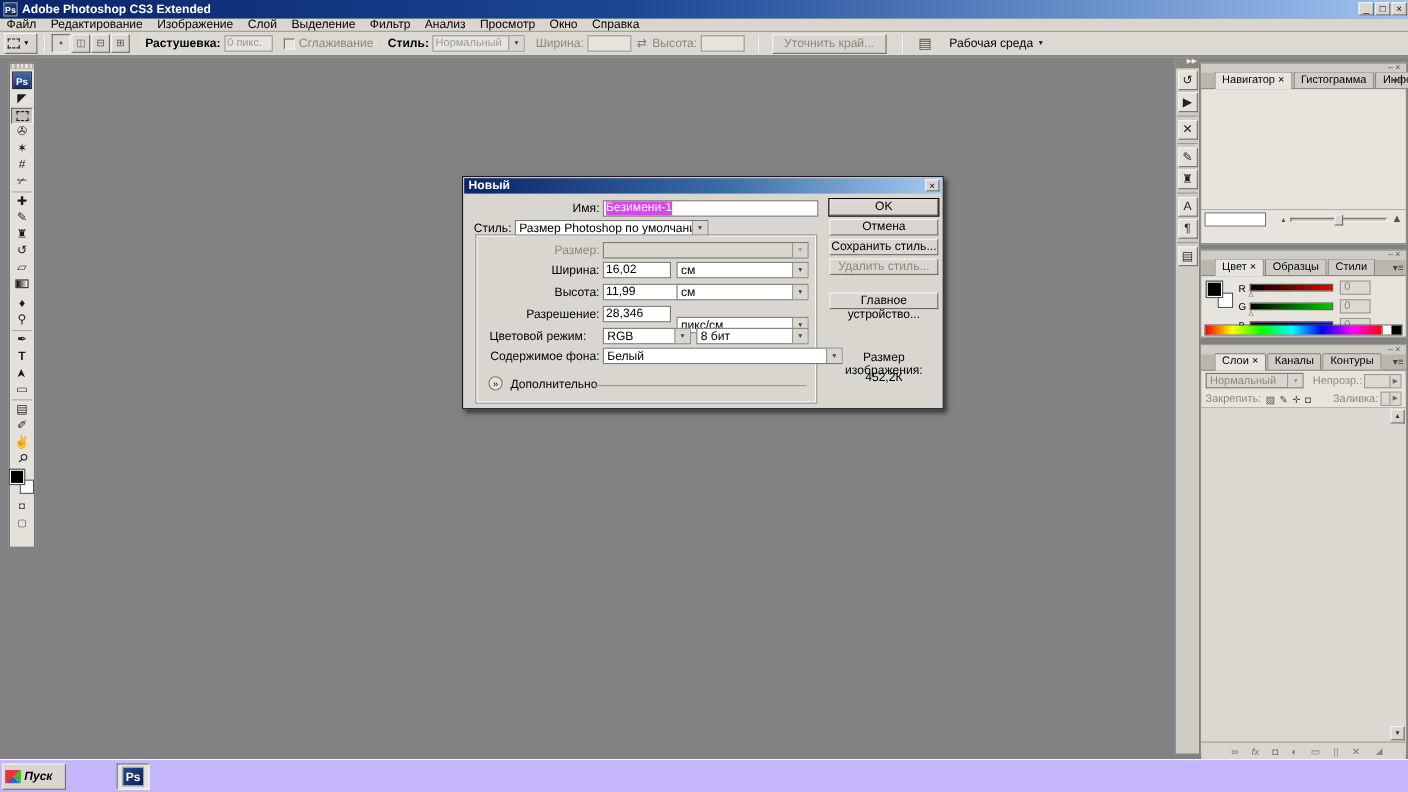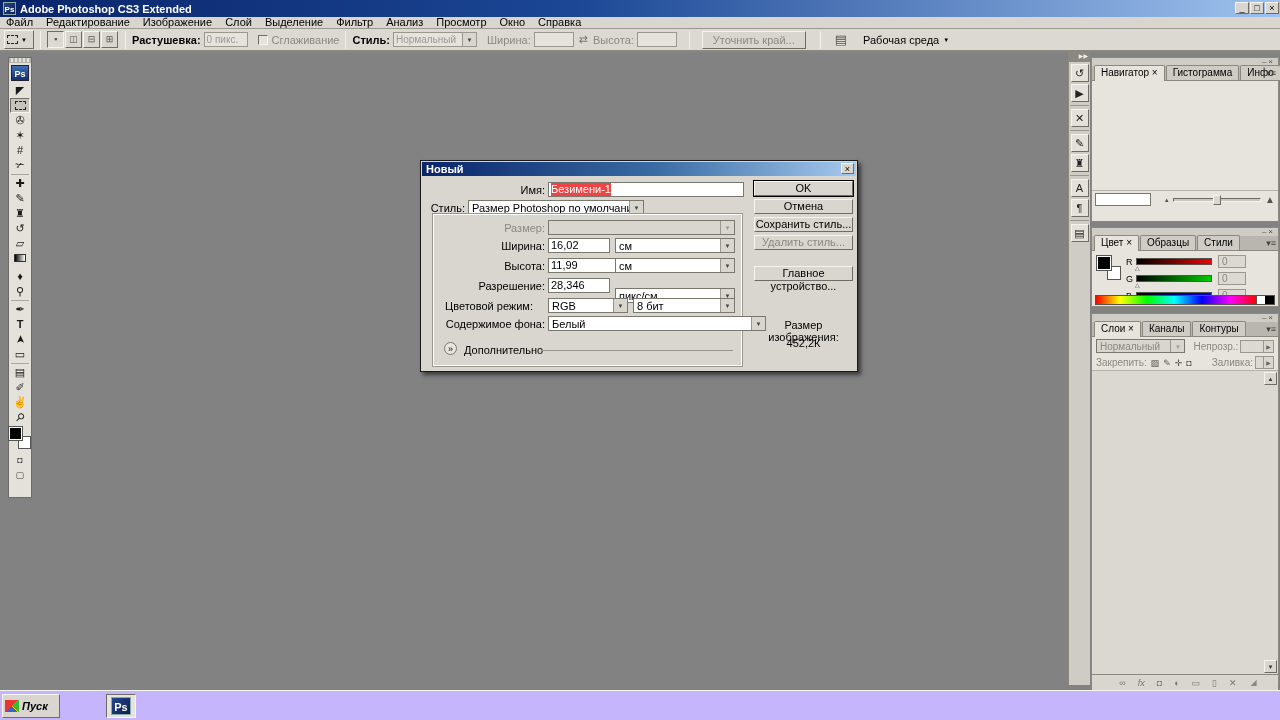--- a/index.html
+++ b/index.html
@@ -41,28 +41,28 @@
   #dlgtitle{left:1px;top:1px;width:434px;height:14px;background:linear-gradient(90deg,#0a246a,#3a6ea5 55%,#a6caf0);color:#fff;font-weight:bold;font-size:11px;line-height:14px;padding-left:4px}
   .dlbl{position:absolute;text-align:right;font-size:11px;line-height:13px}
   .dfield{position:absolute;height:15px;background:#fff;border:1px solid #7a776f;font-size:11px;line-height:13px;padding:0 2px;display:flex;align-items:center}
   .ddd{position:absolute;height:15px;background:#fff;border:1px solid #7a776f;font-size:11px;display:flex;align-items:center}
   .ddd .txt{flex:1;padding-left:3px;overflow:hidden;white-space:nowrap}
   .ddd.dis{background:#d9d6cf;color:#8b887f}
   .dbtn{position:absolute;width:99px;height:15px;background:#d9d6cf;border:1px solid;border-color:#f6f4ee #6f6c66 #6f6c66 #f6f4ee;text-align:center;font-size:11px;line-height:13px}
   .dbtn.def{outline:1px solid #000}
   .dbtn.dis{color:#8b887f}
   .grp{position:absolute;border:1px solid #fff;outline:1px solid #9a978f}
-  .selblue{background:#ef4444;color:#fff}
+  .selblue{background:#d946ef;color:#fff}
   
   #dockstrip{left:1068px;top:52px;width:22px;height:633px;background:#cfccc5;border-left:1px solid #8b8880}
   .dockbtn{width:18px;height:18px;margin:2px auto;background:#e3e1da;border:1px solid;border-color:#f6f4ee #6f6c66 #6f6c66 #f6f4ee;text-align:center;font-size:11px;line-height:16px;color:#222}
   .dsep{height:1px;background:#9a978f;margin:3px 1px}
   .panelgroup{position:absolute;left:1091px;width:188px;background:#e6e4dd;border:1px solid #8b8880}
   .pghead{height:8px;background:#cfccc5;font-size:8px;color:#55524c;text-align:right;line-height:7px;padding-right:3px;letter-spacing:2px}
-  .tabrow{height:15px;background:#b9b6af;display:flex;align-items:flex-end;padding-left:2px;border-bottom:1px solid #8b8880;position:relative}
+  .tabrow{height:15px;background:#b9b6af;display:flex;align-items:flex-end;padding-left:12px;border-bottom:1px solid #8b8880;position:relative}
   .tab{font-size:10px;line-height:12px;padding:1px 6px;background:#cfccc5;border:1px solid #8b8880;border-bottom:none;margin-right:1px;border-radius:2px 2px 0 0;white-space:nowrap}
   .tab.on{background:#e6e4dd;position:relative;z-index:2;margin-bottom:-1px;padding-bottom:2px}
   .pmenu{position:absolute;right:2px;top:2px;font-size:9px;color:#44423d;line-height:10px}
   .cbar{height:7px;width:76px;border:1px solid #55524c;position:relative}
   .cmark{position:absolute;left:-2px;bottom:-7px;font-size:6px;color:#44423d}
   .cval{width:28px;height:13px;background:#dcd9d2;border:1px solid #9a978f;font-size:10px;color:#8b887f;line-height:11px;padding-left:3px}
   .spin{height:13px;background:#dcd9d2;border:1px solid #9a978f;display:flex;align-items:center}
   .spin .a{width:10px;height:100%;border-left:1px solid #9a978f;background:#d9d6cf;font-size:6px;line-height:12px;text-align:center;color:#666}
   .lockicon{font-size:9px;color:#55524c;margin-right:4px}
   .lbicon{font-size:9px;color:#7a776f;margin:0 6px}

